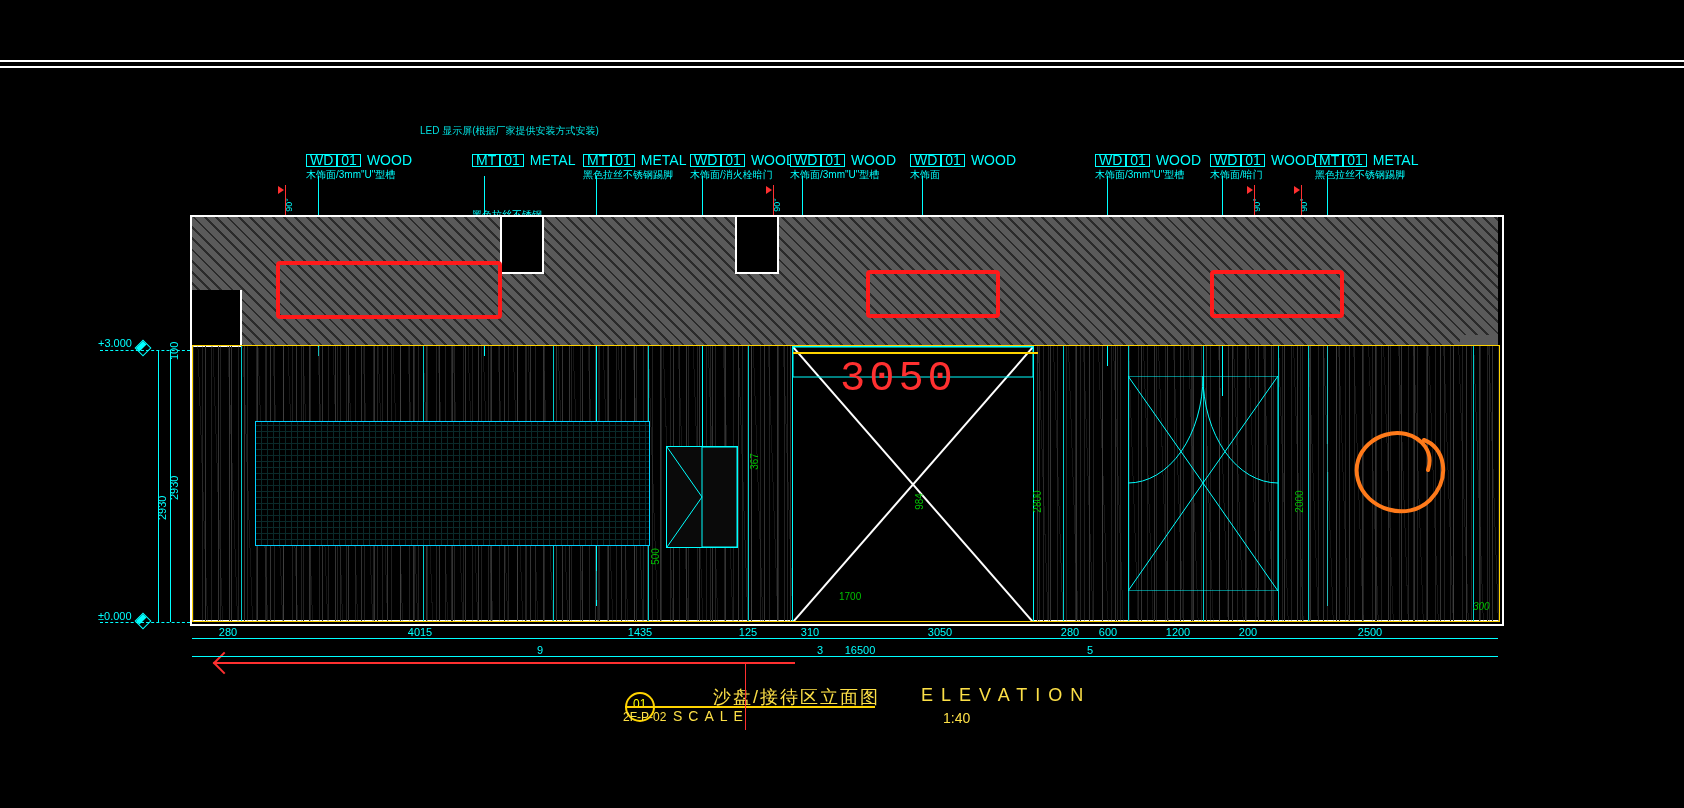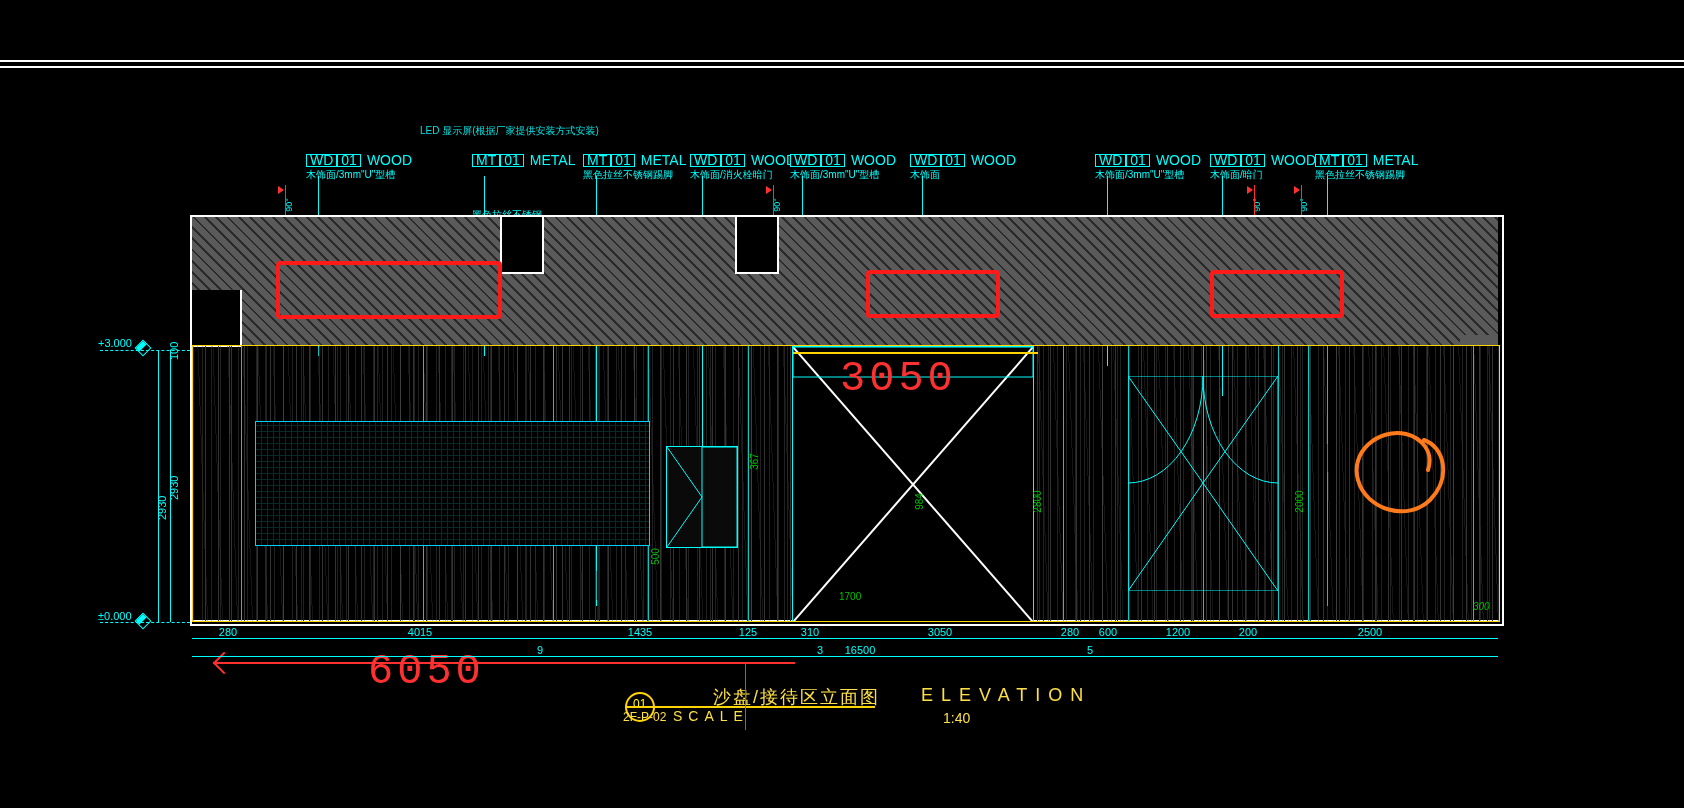--- a/index.html
+++ b/index.html
@@ -281,21 +281,20 @@
     <div class="gdim" style="left:553px; top:110px; transform:rotate(-90deg);">367</div>
     <div class="gdim" style="left:718px; top:150px; transform:rotate(-90deg);">984</div>
     <div class="gdim" style="left:833px; top:150px; transform:rotate(-90deg);">2800</div>
     <div class="gdim" style="left:1095px; top:150px; transform:rotate(-90deg);">2000</div>
     <div class="gdim" style="left:1280px; top:255px;font-style:italic;">300</div>
   </div>
 
   <div class="dim-big" style="left:840px; top:355px;">3050</div>
   <div style="position:absolute;left:793px;top:352px;width:245px;height:0;border-top:2px solid #ffd400;"></div>
 
-  <div class="dim-big" style="left:368px; top:648px;">6050</div>
   <div style="position:absolute;left:215px;top:662px;width:580px;height:0;border-top:2px solid #ff3030;"></div>
   <div class="redarrow" style="left:216px; top:655px;"></div>
 
   <div class="scribble" style="left:1344px; top:422px;">
     <svg width="110" height="100" viewBox="0 0 110 100">
       <path d="M80 18 C100 25 108 55 86 78 C64 100 22 88 14 58 C6 30 34 6 62 12 C78 16 90 30 84 48" fill="none" stroke="#ff7a1a" stroke-width="4" stroke-linecap="round"></path>
     </svg>
   </div>
 
   <div class="dim-line" style="left:192px; top:638px; width:1306px;"></div>

